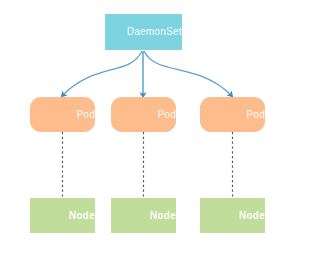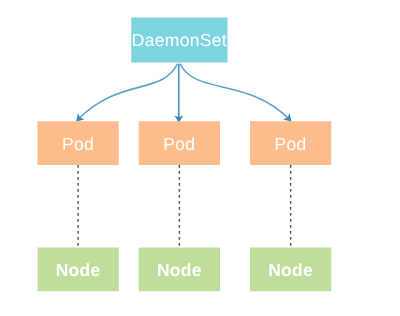--- a/index.html
+++ b/index.html
@@ -20,38 +20,39 @@
     left: 0;
     top: 0;
     width: 302px;
     height: 253px;
     pointer-events: none;
   }
   .node-box {
     position: absolute;
     display: flex;
     align-items: center;
-    justify-content: center;
+    justify-content: flex-end;
     box-sizing: border-box;
     color: #ffffff;
-    font-size: 14px;
+    font-size: 10px;
     letter-spacing: 0.25px;
     line-height: 1;
     user-select: none;
   }
   .node-box .node-label {
     display: block;
     color: #ffffff;
     white-space: nowrap;
   }
   .box-daemonset {
     background: #7dd3e0;
   }
   .box-pod {
     background: #fcbc8c;
+    border-radius: 11px;
   }
   .box-node {
     background: #c0dd9c;
     font-weight: bold;
   }
 </style>
 </head>
 <body>
 
 <div id="diagram-root" style="width: 302px; height: 253px; background: rgb(255, 255, 255);">

